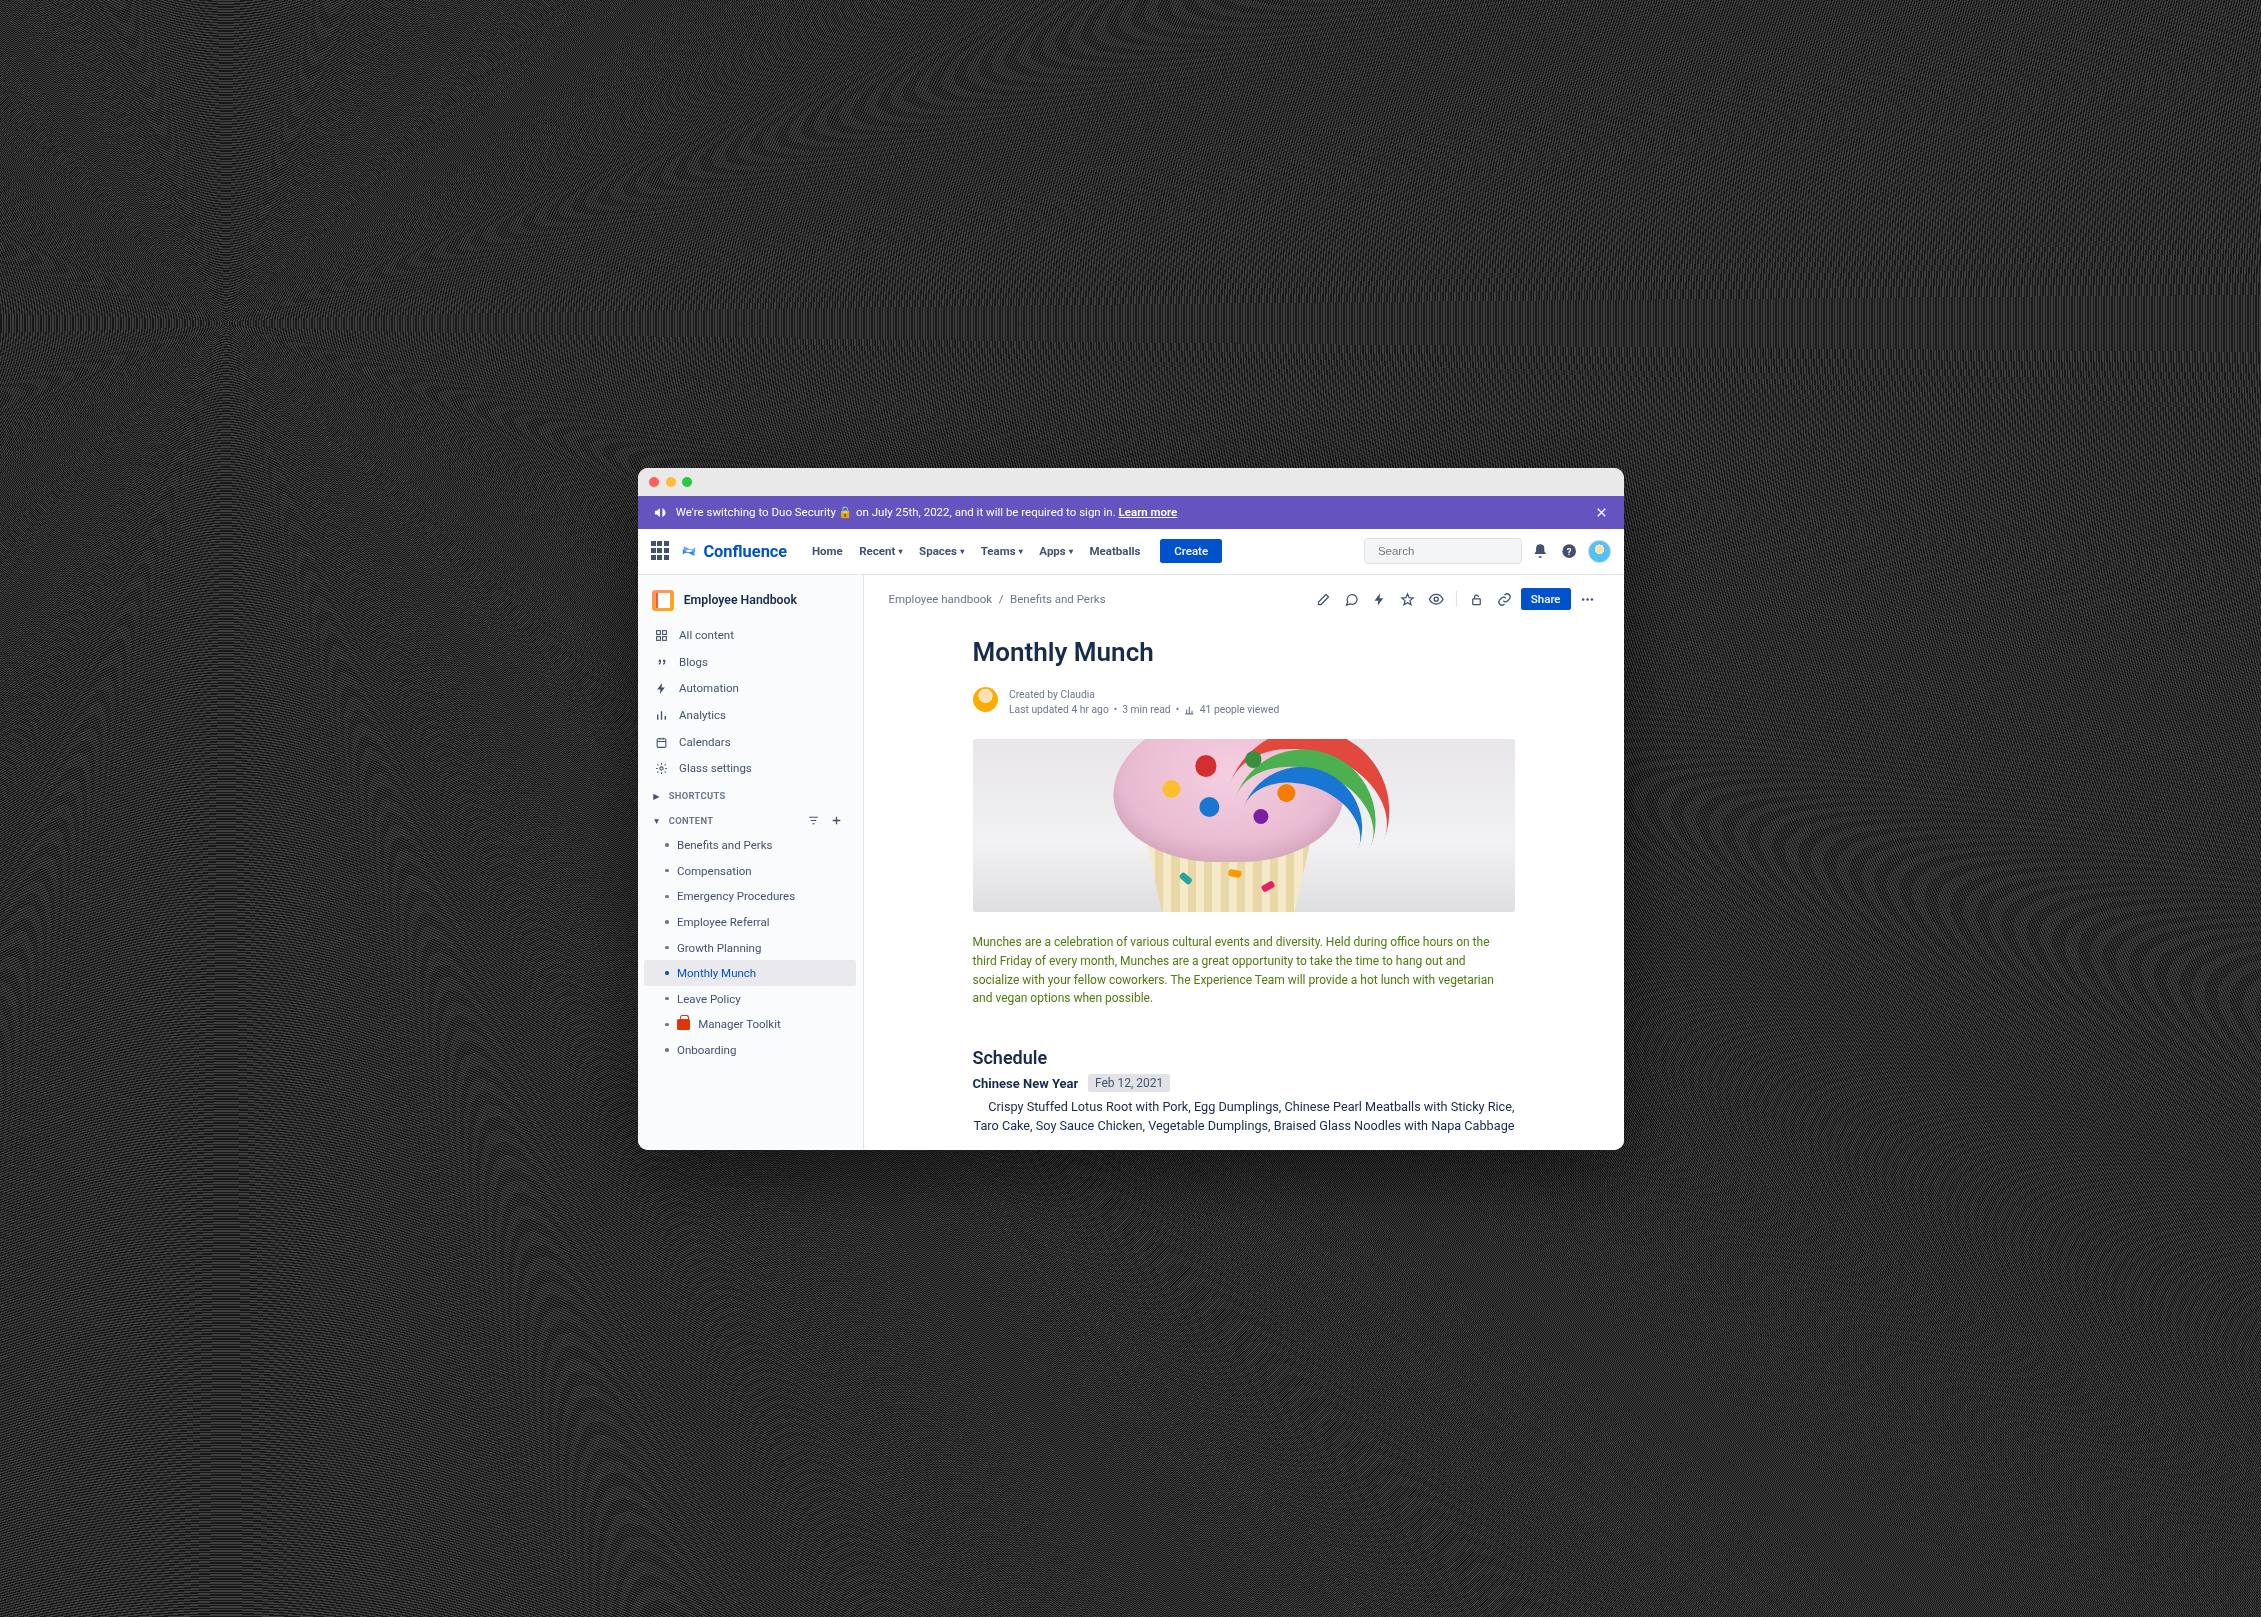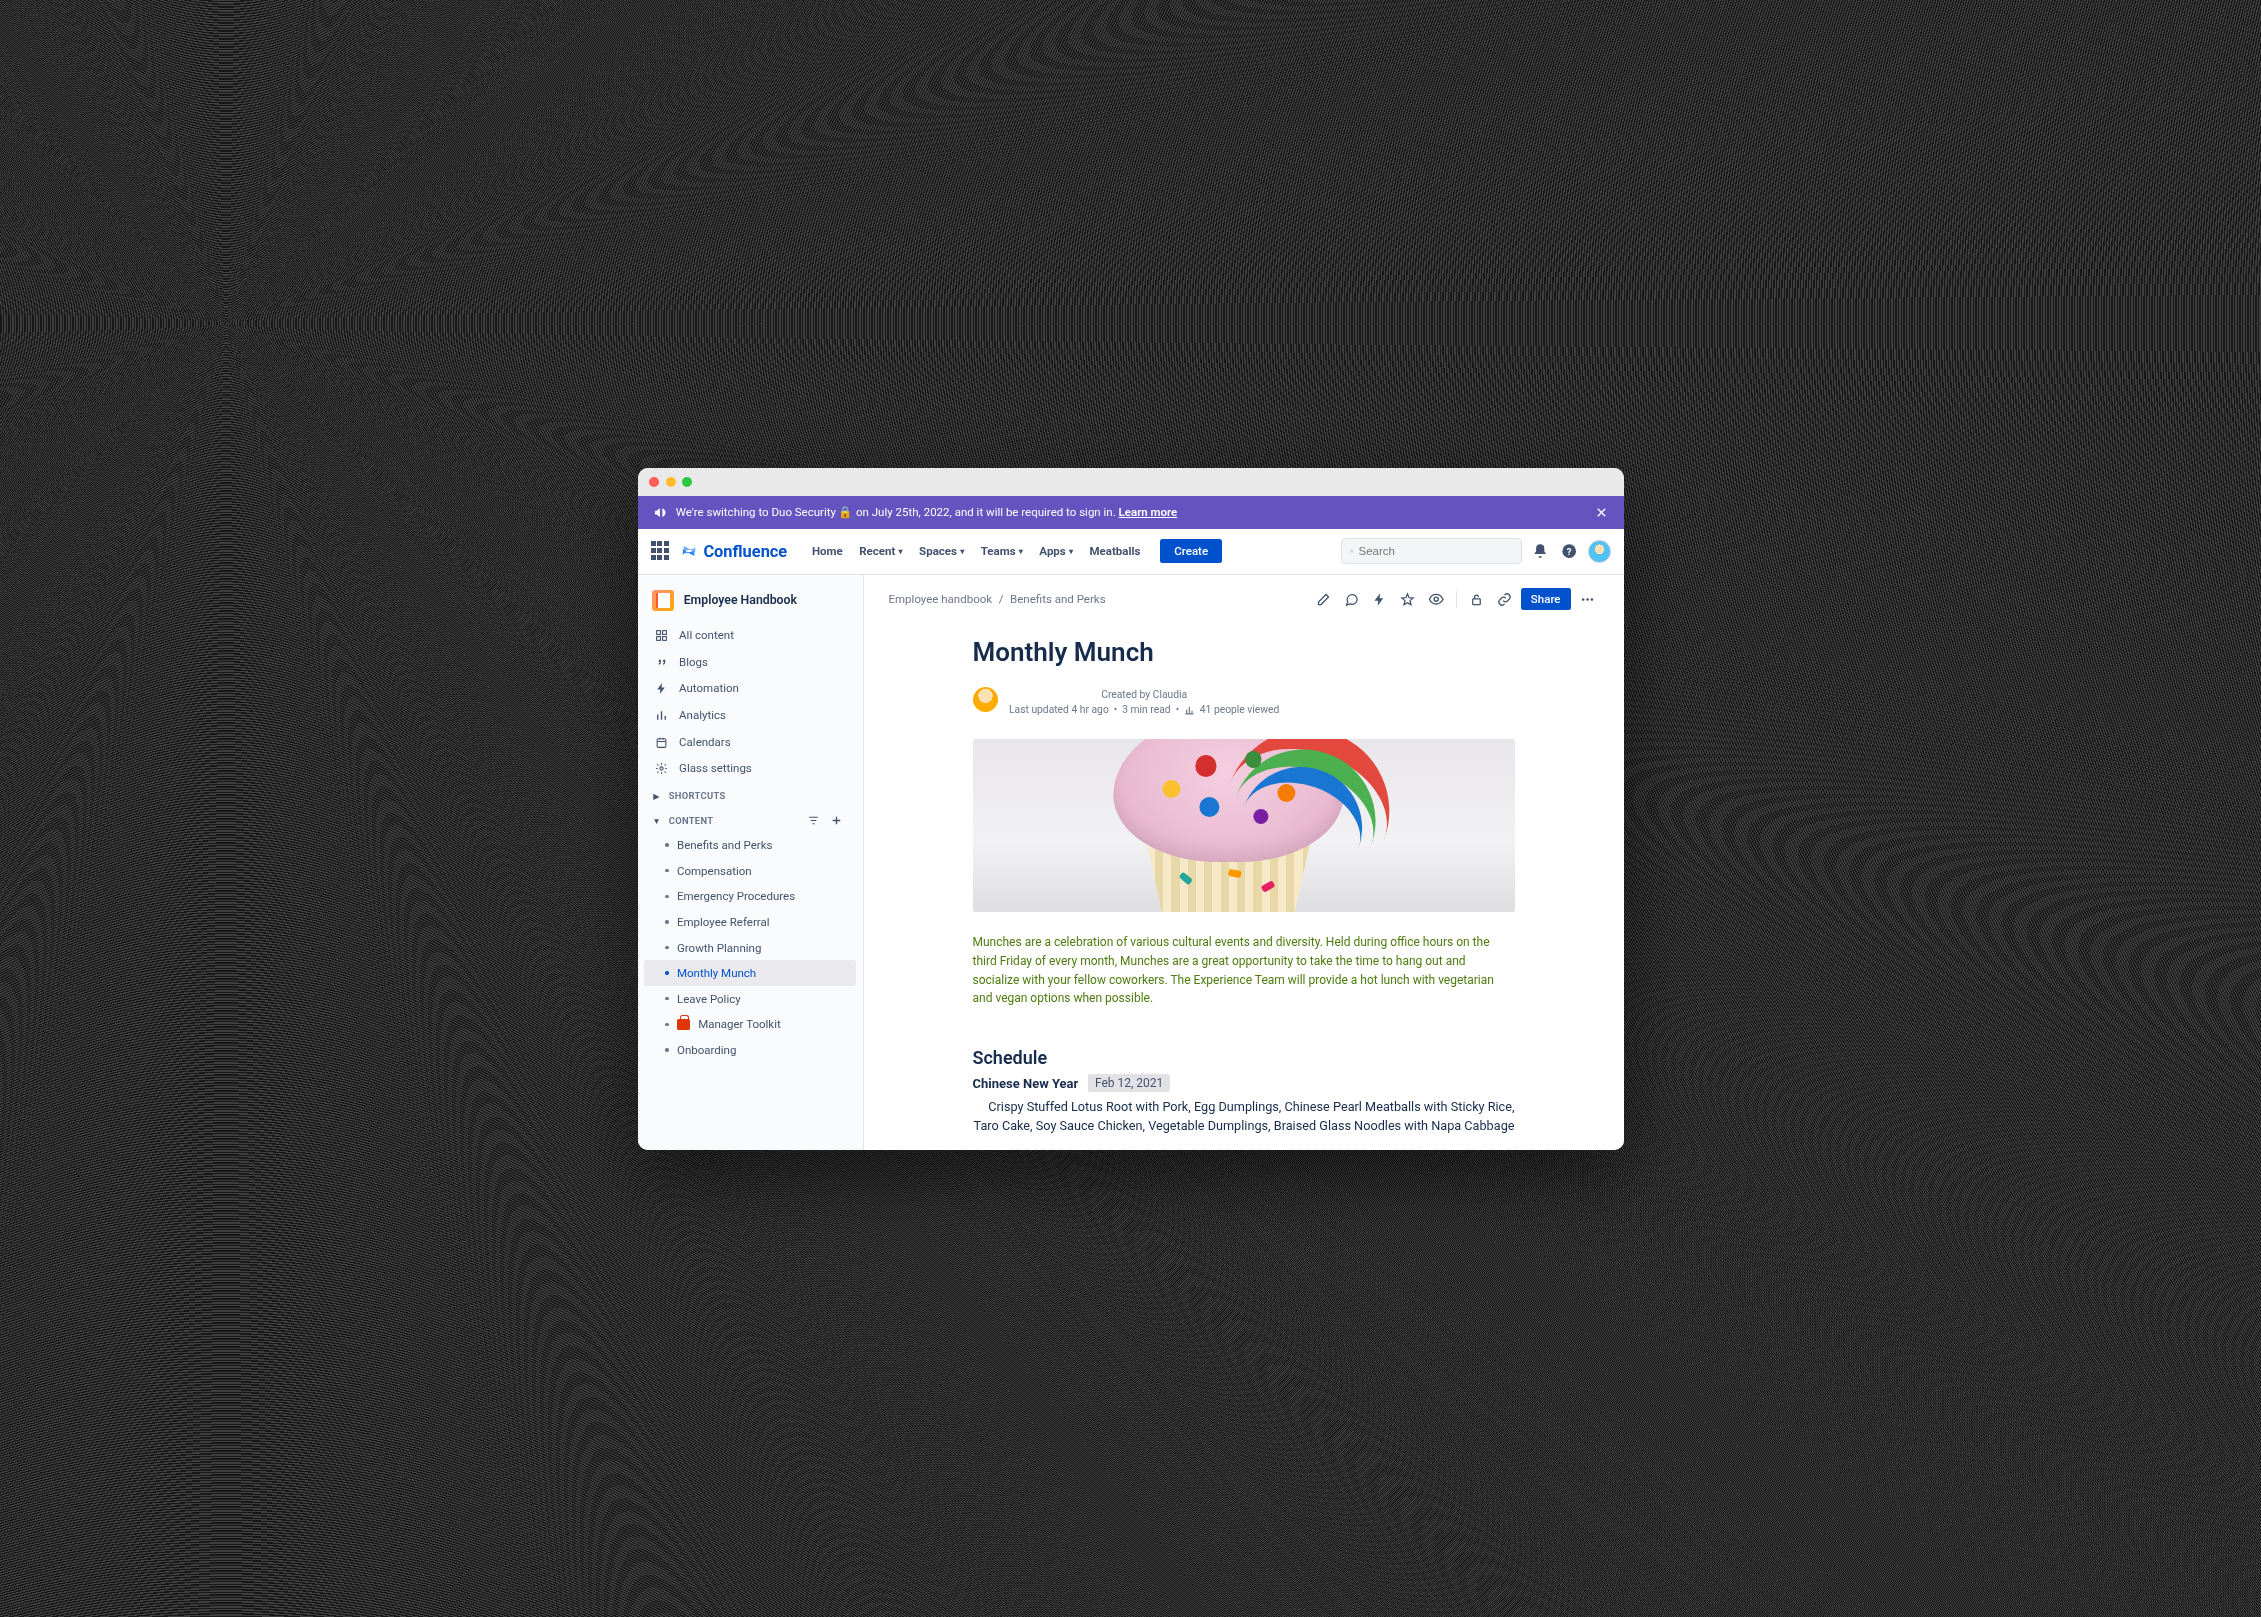--- a/index.html
+++ b/index.html
@@ -78,21 +78,21 @@
   }
   .waffle { width: 20px; height: 20px; display: flex; flex-wrap: wrap; gap:1.6px; margin-right:3.3px;}
   .waffle span { width:5px; height:5px; background:#42526E;}
   .logo { display:flex; align-items:center; gap:5px; color:#0052CC; font-weight:700; font-size:16.4px; margin-right:10px;}
   .logo svg { width:18px; height:18px; }
   .navitem { padding: 5px 8.2px; color:#42526E; font-size:11.5px; font-weight:700; display:flex; align-items:center; gap:3.3px; border-radius:2.5px; cursor:pointer;}
   .navitem .chev { font-size:8.2px; color:#42526E;}
   .create-btn { background:#0052CC; color:#fff; padding:5px 14px; border-radius:2.5px; font-size:11.5px; font-weight:500; margin-left:5px; cursor:pointer;}
   .spacer { flex:1; }
   .search {
-    width: 181px; height:26px; border:0.8px solid #dfe1e6; border-radius:4.1px;
+    width: 158px; height:26px; border:0.8px solid #dfe1e6; border-radius:4.1px;
     background:#f4f5f7; display:flex; align-items:center; padding:0 8.2px; gap:5px;
     color:#6B778C;
   }
   .search input { border:none; background:transparent; outline:none; font-size:11.5px; flex:1; color:#172B4D;}
   .topicon { width:23px; height:23px; display:flex; align-items:center; justify-content:center; color:#42526E; cursor:pointer; border-radius:50%;}
   .avatar { width:23px; height:23px; border-radius:50%; background: radial-gradient(circle at 50% 40%, #ffe0b2 0 30%, #4fc3f7 30% 100%); border:0.8px solid #ccc;}
 
   
   .body { flex:1; display:flex; overflow:hidden; }
   .sidebar {
@@ -126,21 +126,21 @@
   .breadcrumb { display:flex; align-items:center; gap:6.6px; font-size:11.5px; color:#6B778C;}
   .breadcrumb .sep { color:#6B778C;}
   .breadcrumb span.link { cursor:pointer;}
   .page-actions { margin-left:auto; display:flex; align-items:center; gap:5px; color:#42526E;}
   .pa-icon { width:23px; height:23px; display:flex; align-items:center; justify-content:center; cursor:pointer; border-radius:2.5px;}
   .vsep { width:0.8px; height:16.4px; background:#dfe1e6; margin:0 3.3px;}
   .share-btn { background:#0052CC; color:#fff; padding:4.1px 10px; border-radius:2.5px; font-size:11.5px; font-weight:500; cursor:pointer;}
 
   .content { max-width: 592px; margin: 0 auto; padding: 8.2px 25px 33px 25px;}
   .page-title { font-size:26px; font-weight:600; color:#172B4D; margin:11.5px 0 20px 0;}
-  .byline { display:flex; gap:11.5px; align-items:flex-start; margin-bottom:21.4px;text-align:center;}
+  .byline { display:flex; gap:11.5px; align-items:flex-start; margin-bottom:21.4px;}
   .by-avatar { width:25px; height:25px; border-radius:50%; background: radial-gradient(circle at 50% 35%, #FFE0B2 0 35%, #FFAB00 35% 100%); flex-shrink:0;}
   .by-meta { font-size:10.3px; color:#6B778C; line-height:1.5;}
   .by-meta .row2 { display:flex; align-items:center; gap:5px; flex-wrap:wrap;}
   .by-meta .mdot { color:#6B778C;}
 
   .hero {
     width:100%; height:173px; border-radius:2.5px; overflow:hidden; position:relative;
     background: linear-gradient(180deg,#e8e6ea 0%, #f2f1f3 60%, #dedde0 100%);
     margin-bottom: 21.4px;
   }

